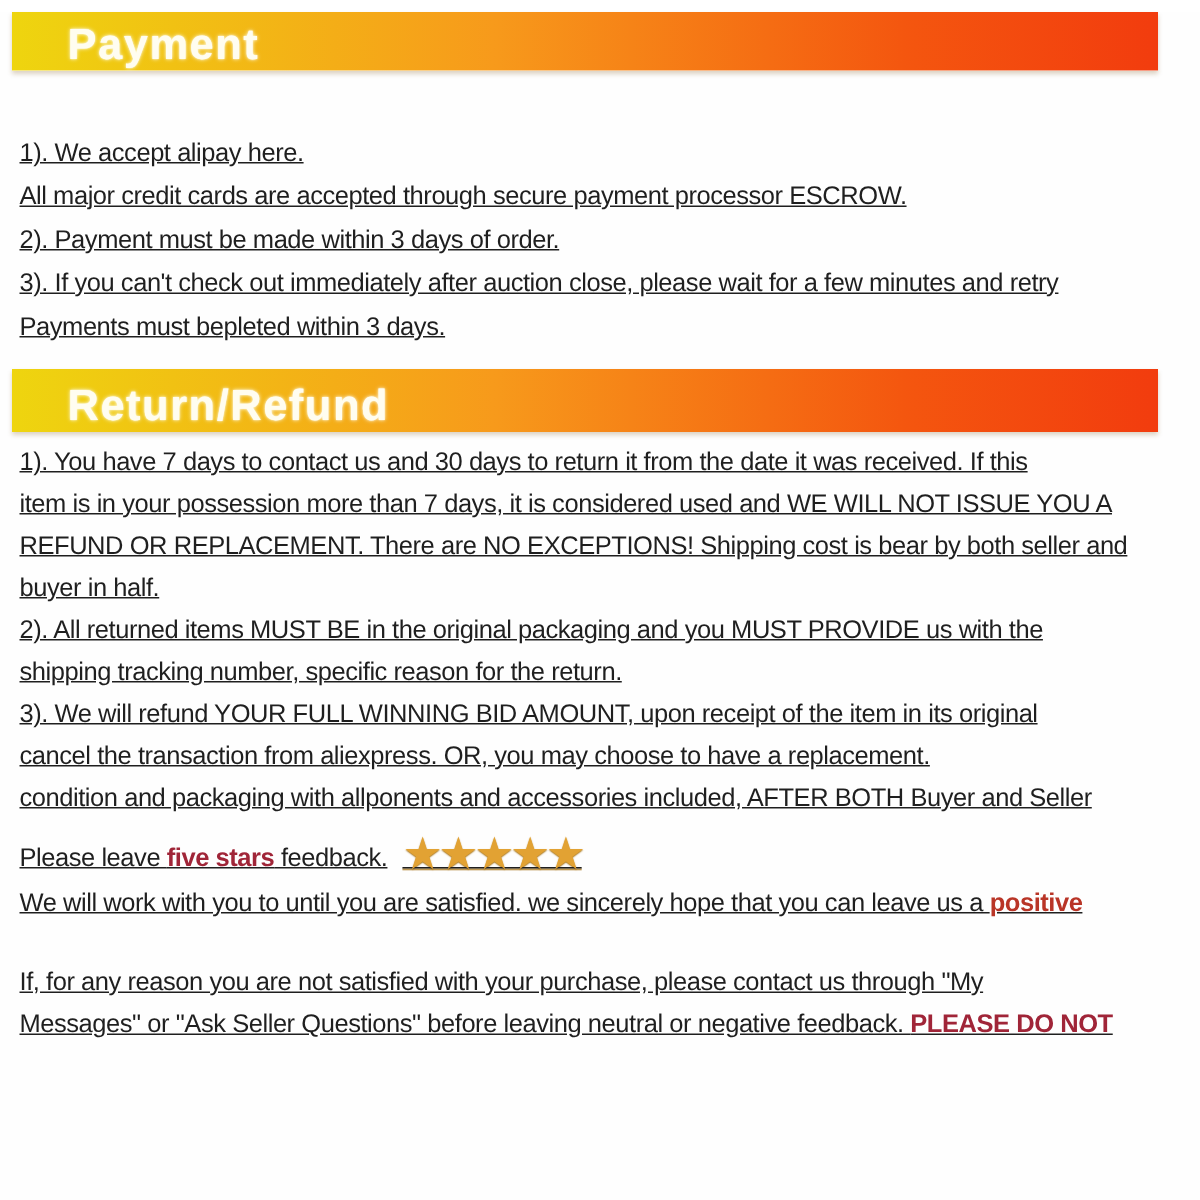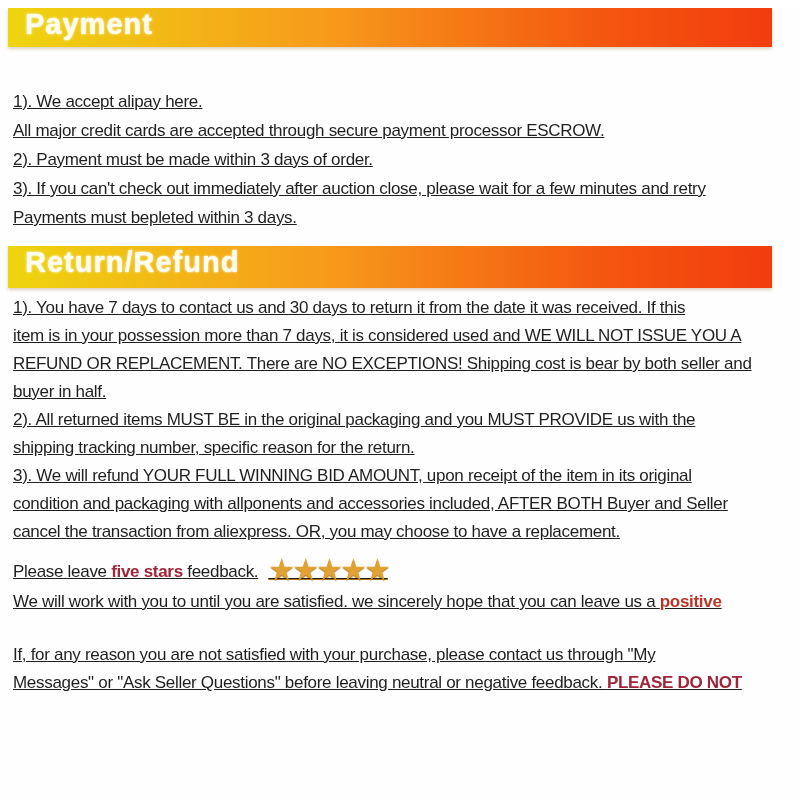--- a/index.html
+++ b/index.html
@@ -11,21 +11,22 @@
   }
   .page { position: relative; width: 800px; height: 800px; background: #fefefe; }
 
   
   .banner {
     height: 39px;
     margin: 0 28px 0 8px;
     background: linear-gradient(to right, #eed50f 0%, #f79a1b 42%, #f4560f 78%, #f23c0e 100%);
     box-shadow: 0 2px 3px rgba(120,80,20,0.25);
     display: flex;
-    align-items: flex-start;
+    align-items: flex-end;
+    padding-left: 20px;
   }
   .banner-title {
     color: #fffdf0;
     font-size: 29px;
     font-weight: bold;
     letter-spacing: 1px;
     padding-left: 17px;
     text-shadow: 0 0 3px rgba(255,255,240,0.9), 0 0 1px rgba(255,255,255,0.9);
   }
   #banner-payment { margin-top: 8px; }
@@ -82,22 +83,22 @@
     <span class="banner-title">Return/Refund</span>
   </div>
   <div class="text-block" id="return-text">
     <div class="line">1). You have 7 days to contact us and 30 days to return it from the date it was received. If this</div>
     <div class="line">item is in your possession more than 7 days, it is considered used and WE WILL NOT ISSUE YOU A</div>
     <div class="line">REFUND OR REPLACEMENT. There are NO EXCEPTIONS! Shipping cost is bear by both seller and</div>
     <div class="line">buyer in half.</div>
     <div class="line">2). All returned items MUST BE in the original packaging and you MUST PROVIDE us with the</div>
     <div class="line">shipping tracking number, specific reason for the return.</div>
     <div class="line">3). We will refund YOUR FULL WINNING BID AMOUNT, upon receipt of the item in its original</div>
+    <div class="line">cancel the transaction from aliexpress. OR, you may choose to have a replacement.</div>
     <div class="line">condition and packaging with allponents and accessories included, AFTER BOTH Buyer and Seller</div>
-    <div class="line">cancel the transaction from aliexpress. OR, you may choose to have a replacement.</div>
   </div>
 
   <div class="text-block" id="feedback-text">
     <div class="line">
       <span>Please leave </span><span class="red-dark">five stars</span><span> feedback.</span><span class="stars">★★★★★</span>
     </div>
     <div class="line">
       <span>We will work with you to until you are satisfied. we sincerely hope that you can leave us a </span><span class="red-bright">positive</span>
     </div>
     <div class="para-gap">

